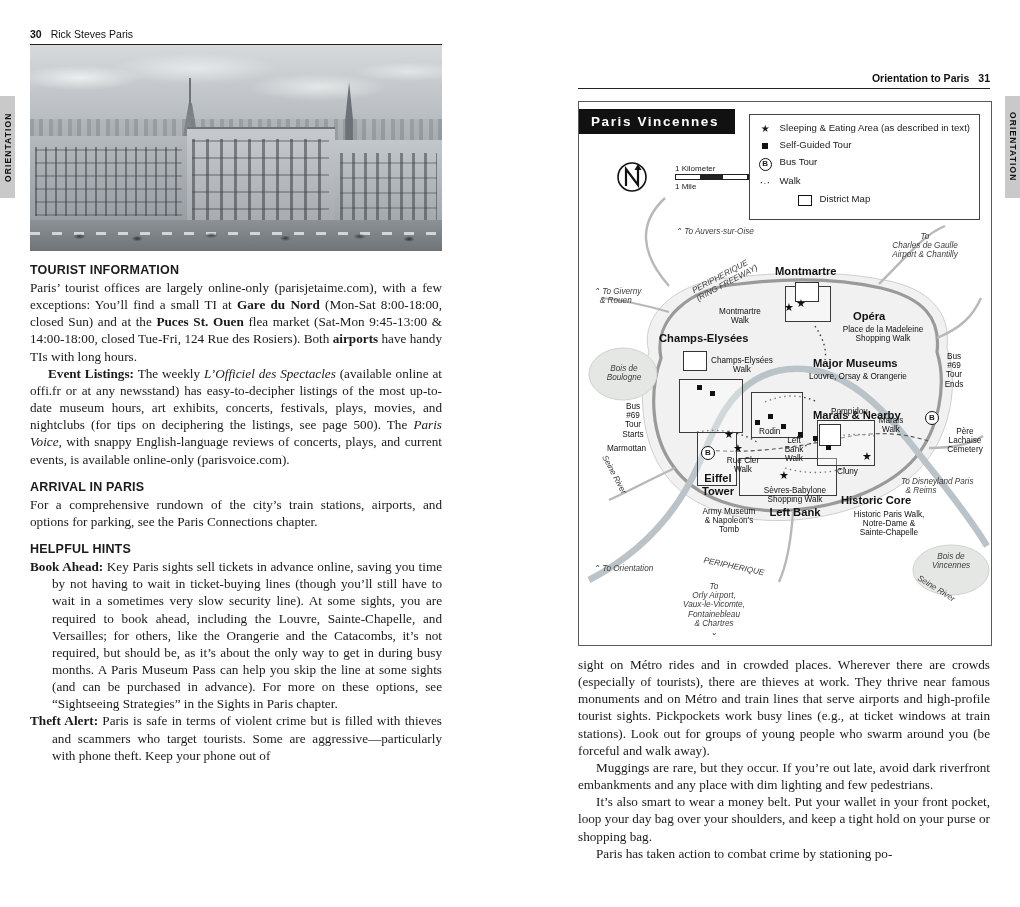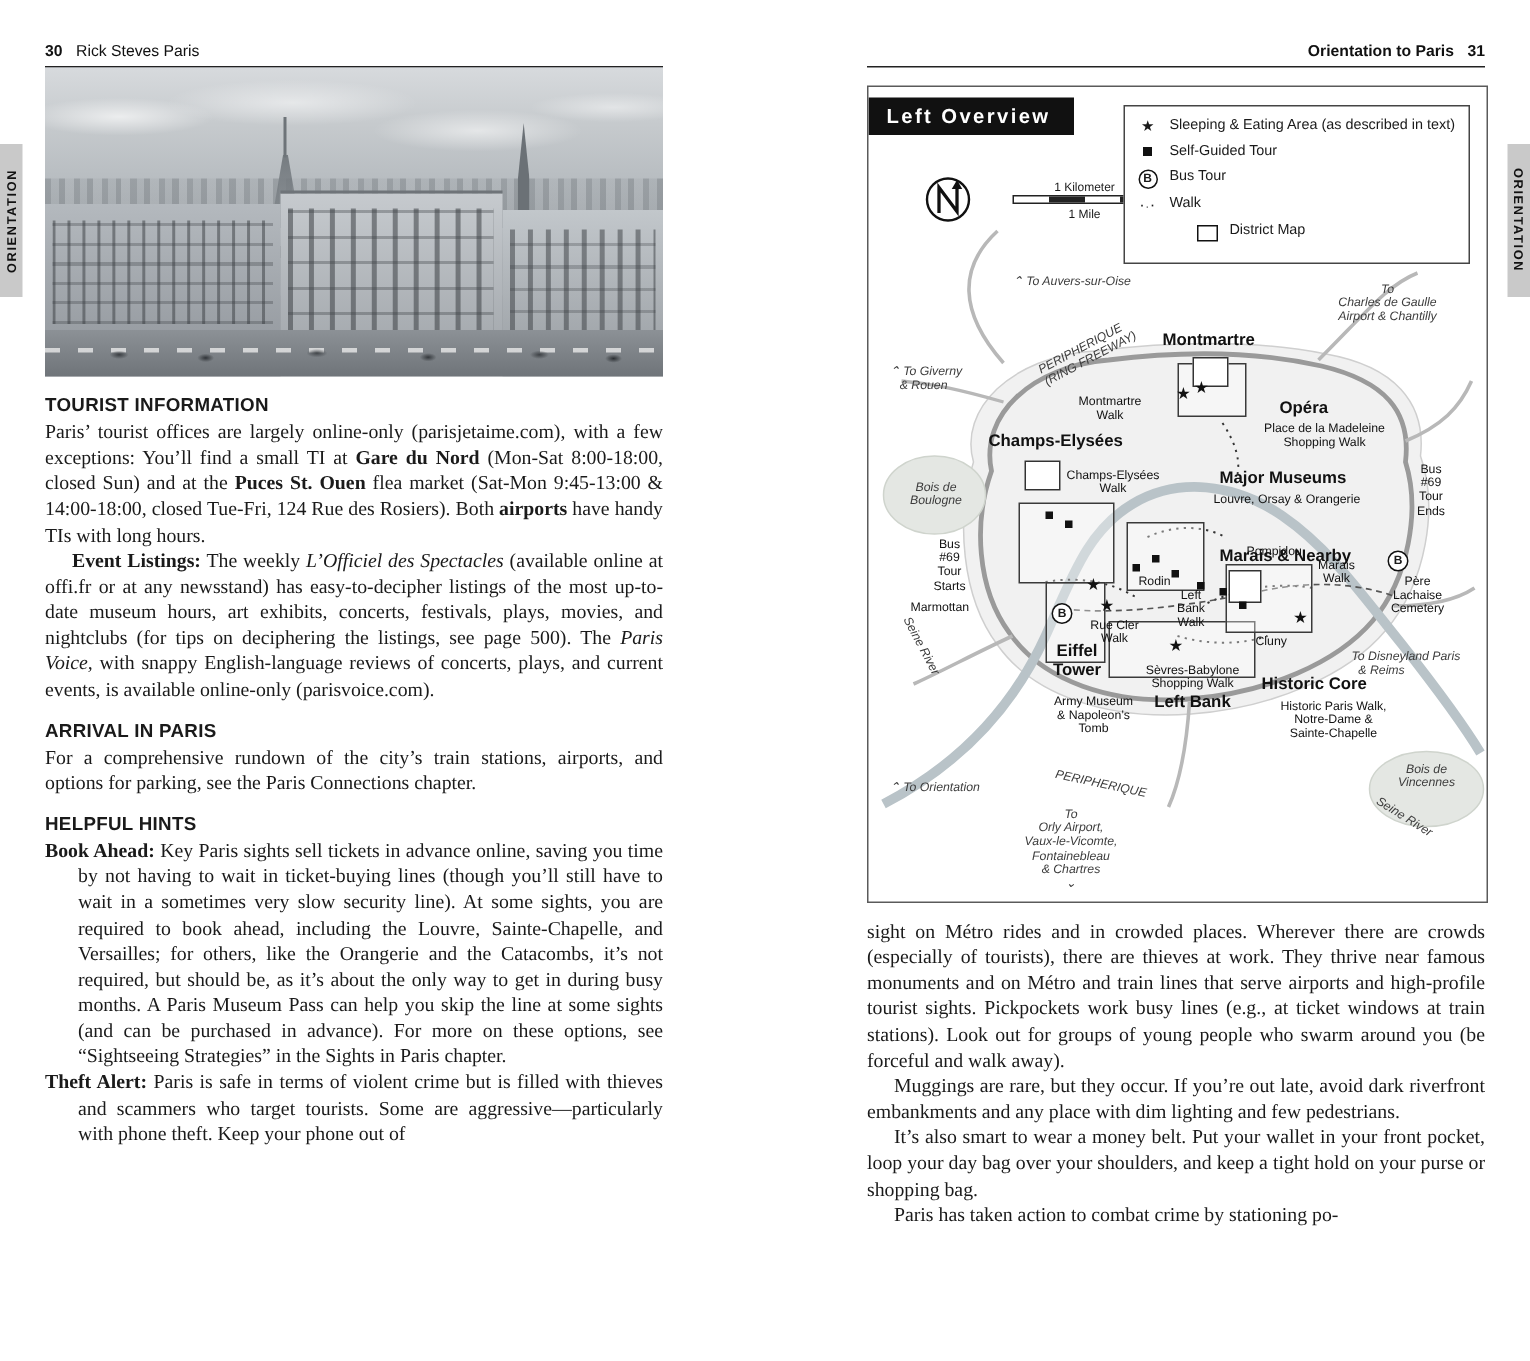--- a/index.html
+++ b/index.html
@@ -77,20 +77,21 @@
   }
   .running-head .ttl {
     color: #111;
   }
   .running-head.rt {
     justify-content: flex-end;
   }
   .running-head.rt .ttl,
   .running-head.rt .pg {
     font-weight: bold;
+    margin-top: 44px;
   }
   h1.overview {
     font-family: "Liberation Sans", sans-serif;
     font-size: 17px;
     font-weight: bold;
     text-align: center;
     margin: 14px 0 8px 0;
     letter-spacing: 0.2px;
   }
   .photo {
@@ -361,21 +362,21 @@
     width: 34px; height: 34px;
     z-index: 5;
   }
   .scale {
     position: absolute;
     left: 96px;
     top: 62px;
     z-index: 5;
     font-family: "Liberation Sans", sans-serif;
     font-size: 8px;
-    text-align: center;
+    text-align: left;
     width: 96px;
   }
   .scale .bar {
     height: 4px;
     border: 1px solid #222;
     background: linear-gradient(90deg,#fff 0 25%, #222 25% 50%, #fff 50% 75%, #222 75% 100%);
     margin: 1px 0 2px 0;
   }
   .mapsvg {
     position: absolute;
@@ -474,21 +475,21 @@
 
   <div class="right-page">
 
     <div class="running-head rt">
       <span class="ttl">Orientation to Paris</span>
       <span class="pg">31</span>
     </div>
 
     <div class="map-frame">
 
-      <div class="map-title">Left Overview</div>
+      <div class="map-title">Paris Vincennes</div>
 
       <div class="legend">
         <div class="legend-row">
           <span class="lg-ico">★</span>
           <span>Sleeping &amp; Eating Area (as described in text)</span>
         </div>
         <div class="legend-row">
           <span class="lg-ico"><span class="lg-sq"></span></span>
           <span>Self-Guided Tour</span>
         </div>
@@ -594,21 +595,21 @@
       <div class="mlab sm ctr" style="left:252px;top:223px;width:104px;">Place de la Madeleine<br>Shopping Walk</div>
       <div class="mlab big" style="left:80px;top:230px;">Champs-Elysées</div>
       <div class="mlab sm ctr" style="left:126px;top:254px;width:74px;">Champs-Elysées<br>Walk</div>
       <div class="mlab big" style="left:234px;top:255px;">Major Museums</div>
       <div class="mlab sm" style="left:230px;top:270px;">Louvre, Orsay &amp; Orangerie</div>
       <div class="mlab big" style="left:234px;top:281px;margin-top:26px;">Marais &amp; Nearby</div>
       <div class="mlab sm ctr" style="left:354px;top:250px;width:42px;">Bus<br>#69<br>Tour<br>Ends</div>
       <div class="mlab sm ctr" style="left:34px;top:300px;width:40px;">Bus<br>#69<br>Tour<br>Starts</div>
       <div class="mlab sm" style="left:252px;top:305px;">Pompidou</div>
       <div class="mlab sm ctr" style="left:292px;top:314px;width:40px;">Marais<br>Walk</div>
-      <div class="mlab sm ctr" style="left:340px;top:325px;width:52px;">Père<br>Lachaise<br>Cemetery</div>
+      <div class="mlab sm ctr" style="left:360px;top:325px;width:52px;">Père<br>Lachaise<br>Cemetery</div>
       <div class="mlab sm" style="left:28px;top:342px;">Marmottan</div>
       <div class="mlab sm" style="left:180px;top:325px;">Rodin</div>
       <div class="mlab sm ctr" style="left:198px;top:334px;width:34px;">Left<br>Bank<br>Walk</div>
       <div class="mlab sm ctr" style="left:142px;top:354px;width:44px;">Rue Cler<br>Walk</div>
       <div class="mlab sm" style="left:258px;top:365px;">Cluny</div>
       <div class="mlab big ctr" style="left:112px;top:370px;width:54px;">Eiffel<br>Tower</div>
       <div class="mlab sm ctr" style="left:168px;top:384px;width:96px;">Sèvres-Babylone<br>Shopping Walk</div>
       <div class="mlab big ctr" style="left:168px;top:404px;width:96px;">Left Bank</div>
       <div class="mlab big" style="left:262px;top:392px;">Historic Core</div>
       <div class="mlab sm ctr" style="left:258px;top:408px;width:104px;">Historic Paris Walk,<br>Notre-Dame &amp;<br>Sainte-Chapelle</div>

